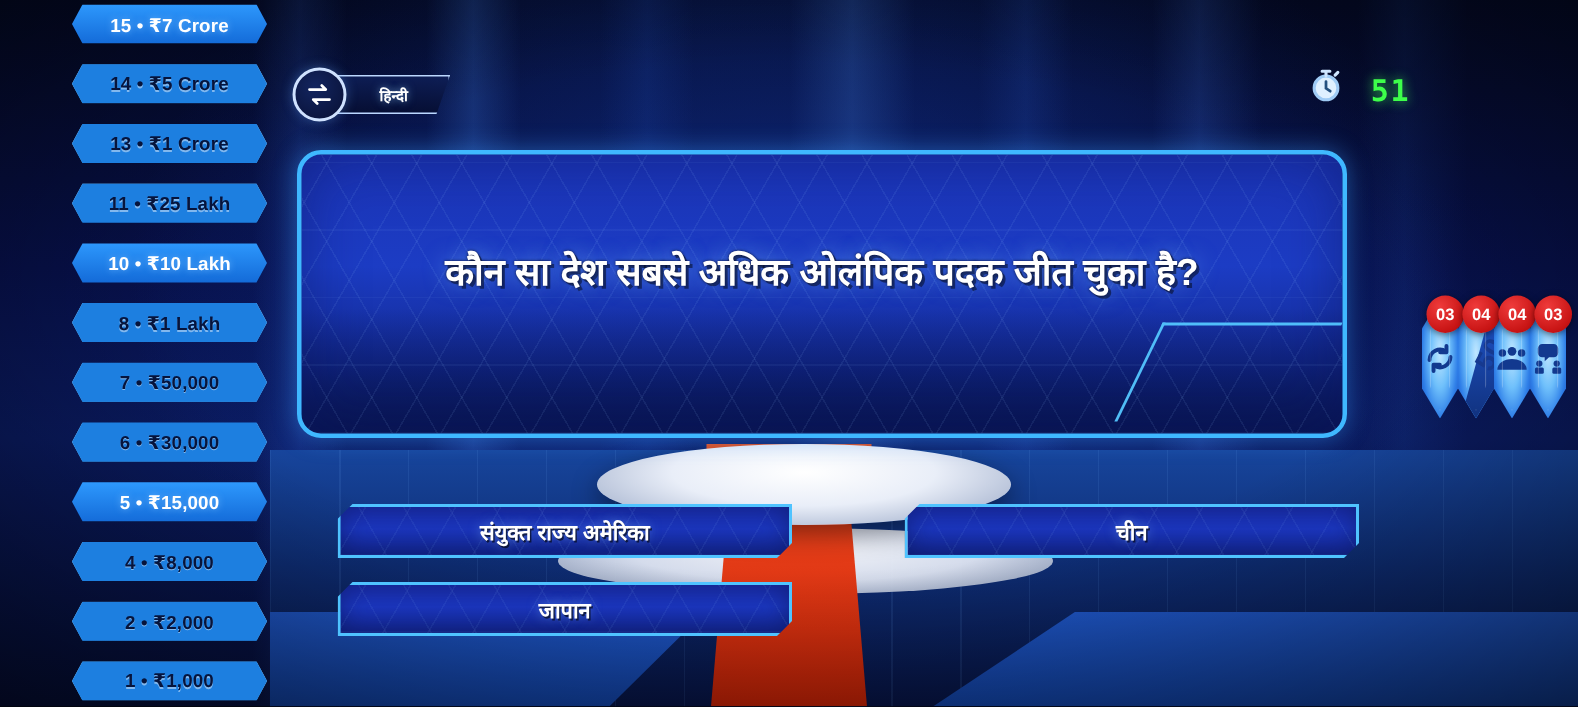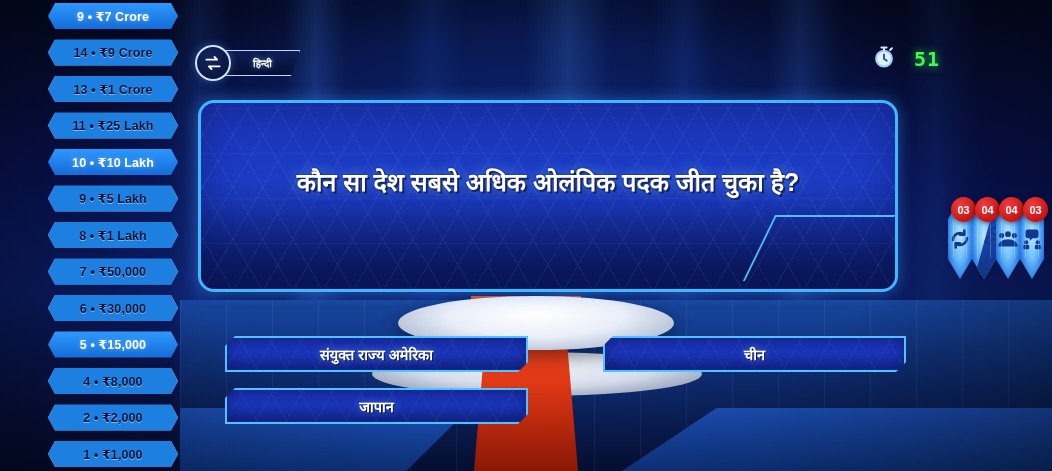--- a/index.html
+++ b/index.html
@@ -303,36 +303,33 @@
   <div class="floor-grid"></div>
   <div class="floor-blue-l"></div>
   <div class="floor-blue-r"></div>
   <div class="carpet-top"></div>
   <div class="podium2"></div>
   <div class="carpet"></div>
   <div class="podium"></div>
 
   <div class="ladder" id="ladder">
       <div class="rung milestone">
-        <span>9 • ₹7 Crore</span>
-      </div>
-      <div class="rung">
-        <span>14 • ₹9 Crore</span>
+        <span>15 • ₹7 Crore</span>
+      </div>
+      <div class="rung">
+        <span>14 • ₹5 Crore</span>
       </div>
       <div class="rung">
         <span>13 • ₹1 Crore</span>
       </div>
       <div class="rung">
         <span>11 • ₹25 Lakh</span>
       </div>
       <div class="rung milestone">
         <span>10 • ₹10 Lakh</span>
-      </div>
-      <div class="rung">
-        <span>9 • ₹5 Lakh</span>
       </div>
       <div class="rung">
         <span>8 • ₹1 Lakh</span>
       </div>
       <div class="rung">
         <span>7 • ₹50,000</span>
       </div>
       <div class="rung">
         <span>6 • ₹30,000</span>
       </div>

